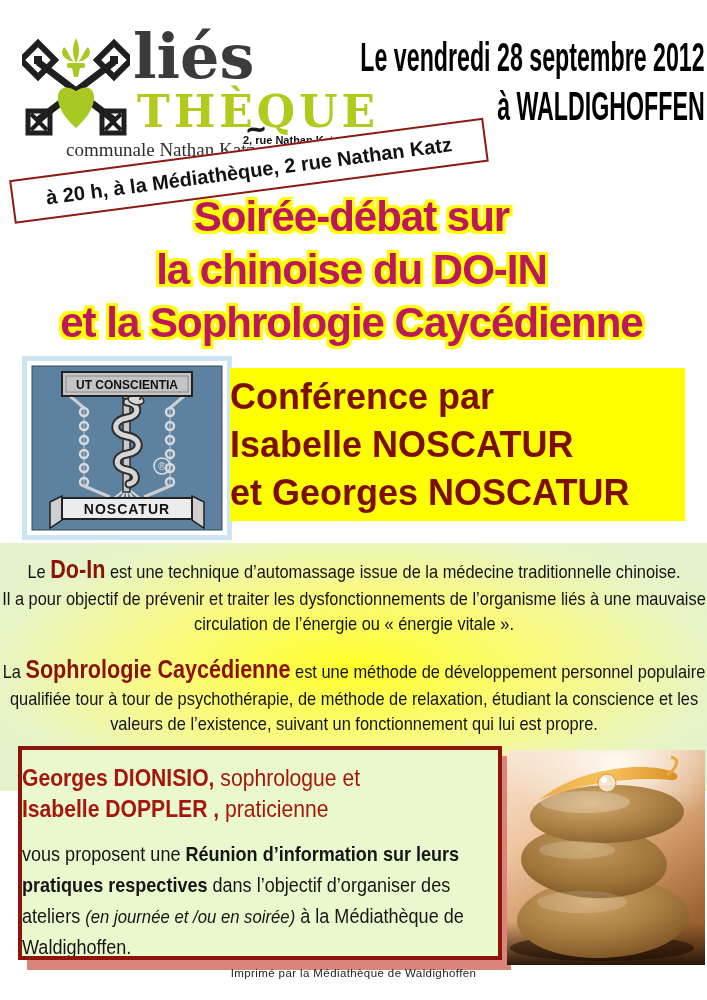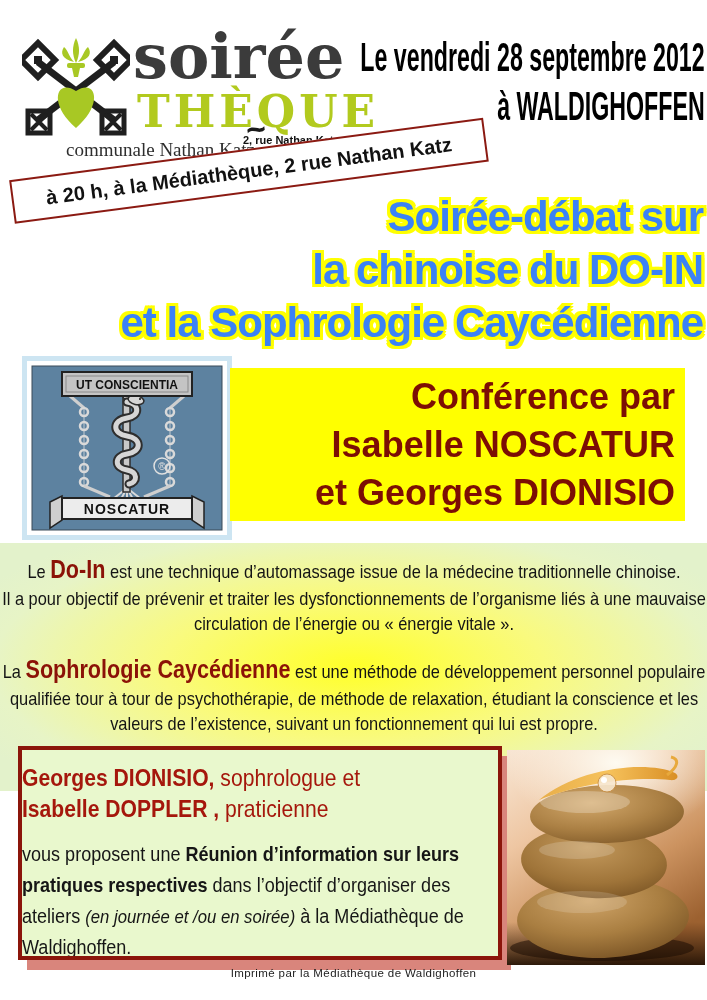--- a/index.html
+++ b/index.html
@@ -23,32 +23,32 @@
               color:#000;font-size:40px;line-height:1.22;white-space:nowrap;
               transform:scaleX(.58);transform-origin:100% 0;}
 
   
   .banner{position:absolute;left:12px;top:180px;width:474px;height:40px;background:#fff;
           border:2px solid #8b1a12;transform:rotate(-7.5deg);transform-origin:0 50%;
           display:flex;align-items:center;justify-content:center;
           font-size:20px;font-weight:bold;color:#111;z-index:5;white-space:nowrap;}
 
   
-  .main-title{position:absolute;top:190px;left:0;width:703px;text-align:right;
-          font-weight:bold;font-size:42px;line-height:53px;letter-spacing:-1px;color:#3b82f6;
+  .main-title{position:absolute;top:190px;left:0;width:703px;text-align:center;
+          font-weight:bold;font-size:42px;line-height:53px;letter-spacing:-1px;color:#be185d;
           text-shadow:-3px -3px 0 #ffff00,3px -3px 0 #ffff00,-3px 3px 0 #ffff00,3px 3px 0 #ffff00,
                       -3px 0 0 #ffff00,3px 0 0 #ffff00,0 -3px 0 #ffff00,0 3px 0 #ffff00;}
 
   
   .emblem{position:absolute;left:22px;top:356px;}
 
   
   .conf-box{position:absolute;left:230px;top:368px;width:455px;height:153px;background:#ffff00;
           box-sizing:border-box;padding-right:10px;display:flex;flex-direction:column;
-          justify-content:center;text-align:right;font-weight:bold;font-size:36px;
+          justify-content:center;text-align:left;font-weight:bold;font-size:36px;
           line-height:48px;color:#7c0e04;}
 
   
   .gradient-section{position:absolute;left:0;top:543px;width:707px;height:248px;
           background:radial-gradient(ellipse 60% 65% at 50% 50%,#ffff28 0%,#f9fa7e 45%,#e7f4c6 85%,#e3f2cb 100%);}
   .gpara{width:820px;margin-left:-56px;transform:scaleX(.863);transform-origin:50% 0;
           text-align:center;font-size:19px;line-height:1.32;color:#141414;}
   .gpara .term{font-size:25px;font-weight:bold;color:#8b1207;}
   .gpara1{padding-top:10px;}
   .gpara2{padding-top:17px;}
@@ -97,21 +97,21 @@
     </g>
     <g fill="#a8c824">
       <path d="M54,2 C58,10 58,19 54,27 C50,19 50,10 54,2Z"></path>
       <path d="M42,11 C38,17 40,23 52,26 C46,19 46,14 42,11Z"></path>
       <path d="M66,11 C70,17 68,23 56,26 C62,19 62,14 66,11Z"></path>
       <rect x="45" y="27" width="18" height="5" rx="2"></rect>
       <path d="M50,32 L58,32 L56,41 L52,41Z"></path>
     </g>
     <path d="M54,92 C26,68 34,42 54,55 C74,42 82,68 54,92 Z" fill="#a8c824"></path>
   </svg>
-  <div class="logo-media">soirée</div>
+  <div class="logo-media">liés</div>
   <div class="logo-theque">THÈQUE</div>
   <div class="logo-swoosh">~</div>
   <div class="logo-sub">communale Nathan Katz</div>
   <div class="logo-addr">2, rue Nathan Katz</div>
 
   <div class="date-block">
     <div>Le vendredi 28 septembre 2012</div>
     <div>à WALDIGHOFFEN</div>
   </div>
 
@@ -173,21 +173,21 @@
 
     <path d="M28,146 L40,140 L40,164 L28,172 Z" fill="#cfcfcf" stroke="#222" stroke-width="1.5"></path>
     <path d="M182,146 L170,140 L170,164 L182,172 Z" fill="#cfcfcf" stroke="#222" stroke-width="1.5"></path>
     <rect x="40" y="142" width="130" height="21" fill="#ececec" stroke="#222" stroke-width="2"></rect>
     <text x="105" y="158" text-anchor="middle" font-family="Liberation Sans,sans-serif" font-size="14" font-weight="bold" letter-spacing="1" fill="#111">NOSCATUR</text>
   </svg>
 
   <div class="conf-box">
     <div>Conférence par</div>
     <div>Isabelle NOSCATUR</div>
-    <div>et Georges DIONISIO</div>
+    <div>et Georges NOSCATUR</div>
   </div>
 
   <div class="gradient-section">
     <div class="gpara gpara1">
       <span>Le </span><span class="term">Do-In</span><span> est une technique d’automassage issue de la médecine traditionnelle chinoise.</span>
       <div>Il a pour objectif de prévenir et traiter les dysfonctionnements de l’organisme liés à une mauvaise circulation de l’énergie ou « énergie vitale ».</div>
     </div>
     <div class="gpara gpara2">
       <span>La </span><span class="term">Sophrologie Caycédienne</span><span> est une méthode de développement personnel populaire qualifiée tour à tour de psychothérapie, de méthode de relaxation, étudiant la conscience et les valeurs de l’existence, suivant un fonctionnement qui lui est propre.</span>
     </div>

